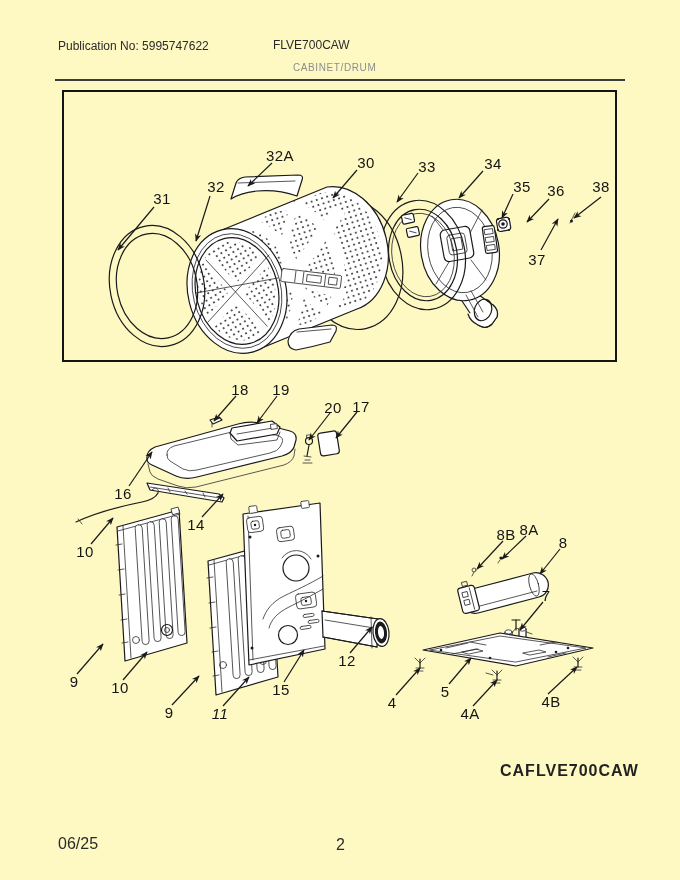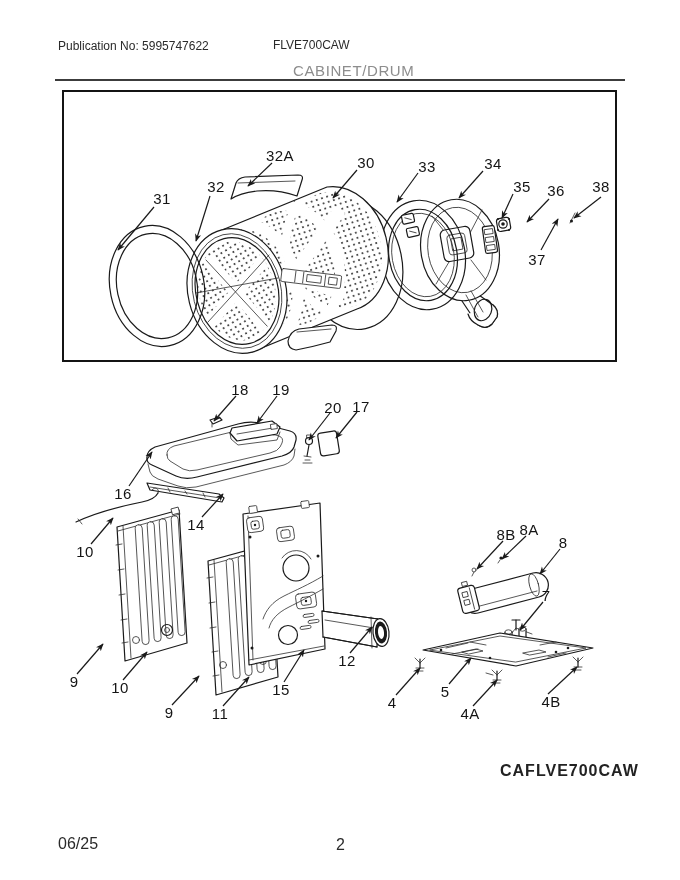--- a/index.html
+++ b/index.html
@@ -1,19 +1,19 @@
 <!DOCTYPE html>
 <html><head>
 <meta charset="utf-8">
 <style>
   html,body{margin:0;padding:0;background:#e8e8e8;}
-  .page{position:relative;width:680px;height:880px;background:#ffffff;overflow:hidden;
+  .page{position:relative;width:680px;height:880px;background:#fef9c3;overflow:hidden;
         font-family:"Liberation Sans",sans-serif;color:#1a1a1a;}
   .hdr-text{position:absolute;font-size:12px;color:#2a2a2a;white-space:nowrap;}
-  .section-title{position:absolute;font-size:15px;color:#8d8d8d;letter-spacing:.6px;white-space:nowrap;}
+  .section-title{position:absolute;font-size:10px;color:#8d8d8d;letter-spacing:.6px;white-space:nowrap;}
   .rule{position:absolute;left:55px;top:79px;width:570px;height:2px;background:#3c3c3c;}
   .diagram-frame{position:absolute;left:62px;top:90px;width:551px;height:268px;border:2px solid #141414;}
   .callout{position:absolute;transform:translate(-50%,-50%);font-size:15px;color:#141414;
            letter-spacing:.4px;white-space:nowrap;}
   .watermark{position:absolute;left:500px;top:762px;font-size:16px;font-weight:bold;
              letter-spacing:1px;color:#222;white-space:nowrap;}
   .ftr-text{position:absolute;font-size:16px;color:#2a2a2a;white-space:nowrap;}
   svg{position:absolute;}
   .ln{fill:none;stroke:#1a1a1a;stroke-width:1.2;stroke-linecap:round;stroke-linejoin:round;}
   .ln2{fill:none;stroke:#2e2e2e;stroke-width:.8;stroke-linecap:round;stroke-linejoin:round;}
@@ -388,21 +388,21 @@
   <span class="callout" style="left:240px;top:389px;">18</span>
   <span class="callout" style="left:281px;top:389px;">19</span>
   <span class="callout" style="left:333px;top:407px;">20</span>
   <span class="callout" style="left:361px;top:406px;">17</span>
   <span class="callout" style="left:123px;top:493px;">16</span>
   <span class="callout" style="left:196px;top:524px;">14</span>
   <span class="callout" style="left:85px;top:551px;">10</span>
   <span class="callout" style="left:74px;top:681px;">9</span>
   <span class="callout" style="left:120px;top:687px;">10</span>
   <span class="callout" style="left:169px;top:712px;">9</span>
-  <span class="callout" style="left:220px;top:713px;">11</span>
+  <span class="callout" style="left:220px;top:713px;font-style:italic;">11</span>
   <span class="callout" style="left:281px;top:689px;">15</span>
   <span class="callout" style="left:347px;top:660px;">12</span>
   <span class="callout" style="left:506px;top:534px;">8B</span>
   <span class="callout" style="left:529px;top:529px;">8A</span>
   <span class="callout" style="left:563px;top:542px;">8</span>
   <span class="callout" style="left:546px;top:595px;">7</span>
   <span class="callout" style="left:392px;top:702px;">4</span>
   <span class="callout" style="left:445px;top:691px;">5</span>
   <span class="callout" style="left:470px;top:713px;">4A</span>
   <span class="callout" style="left:551px;top:701px;">4B</span>

